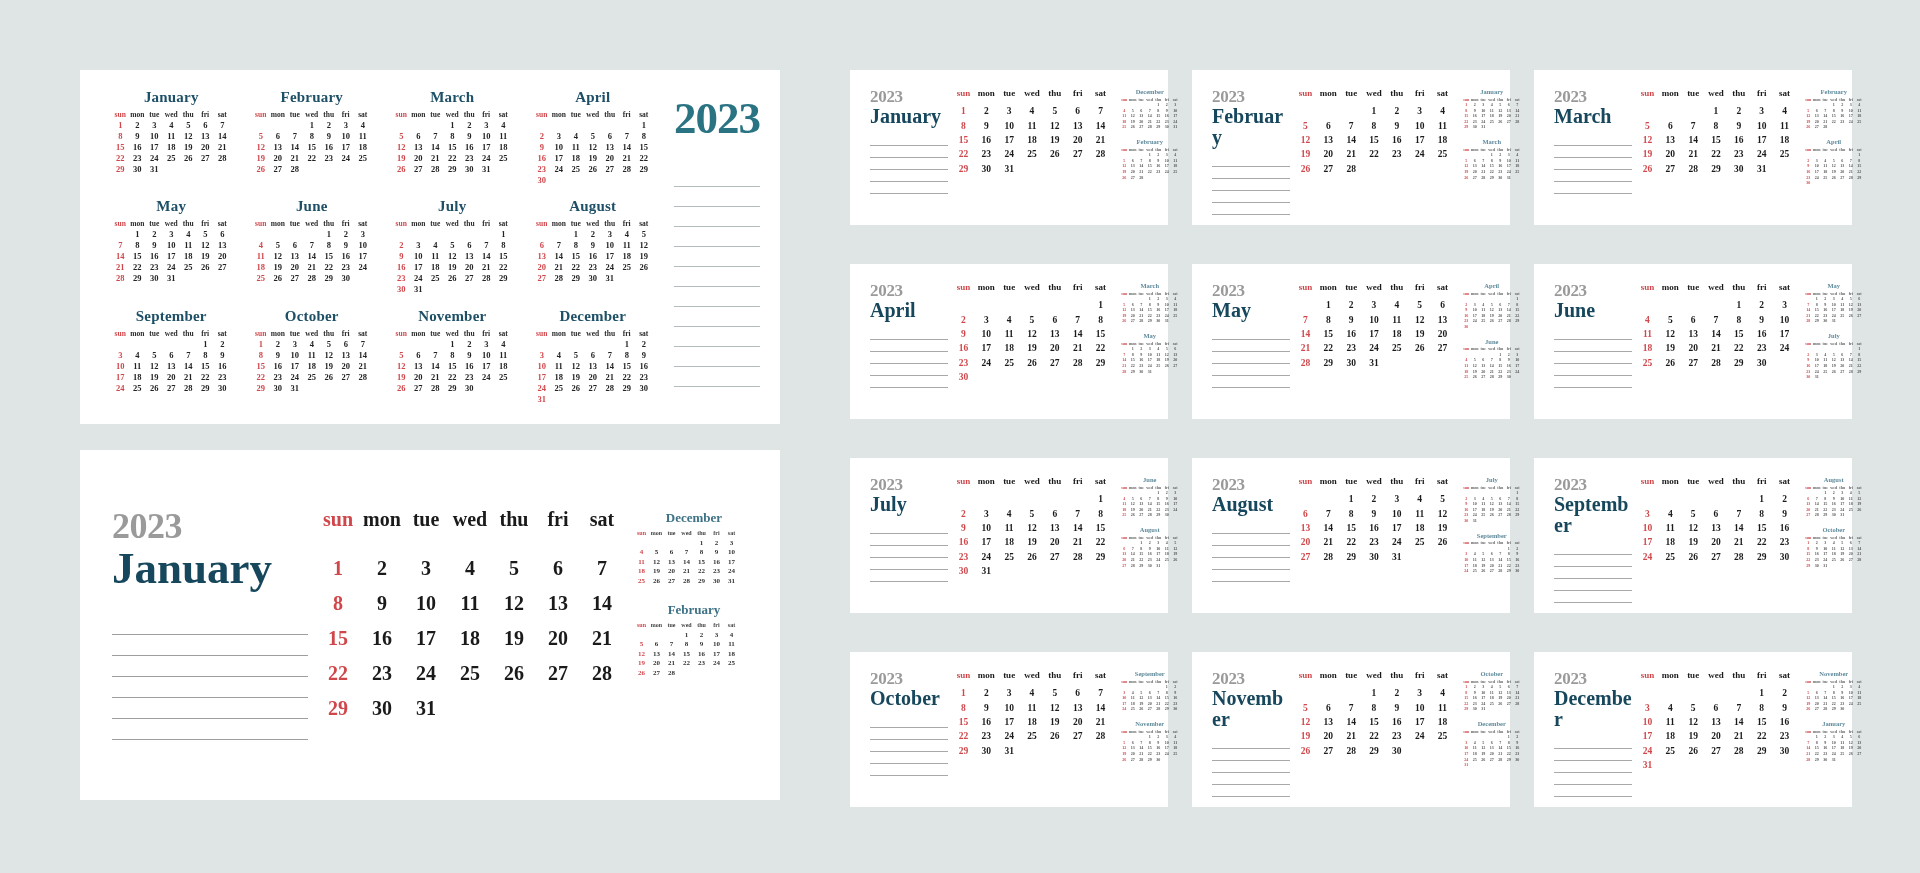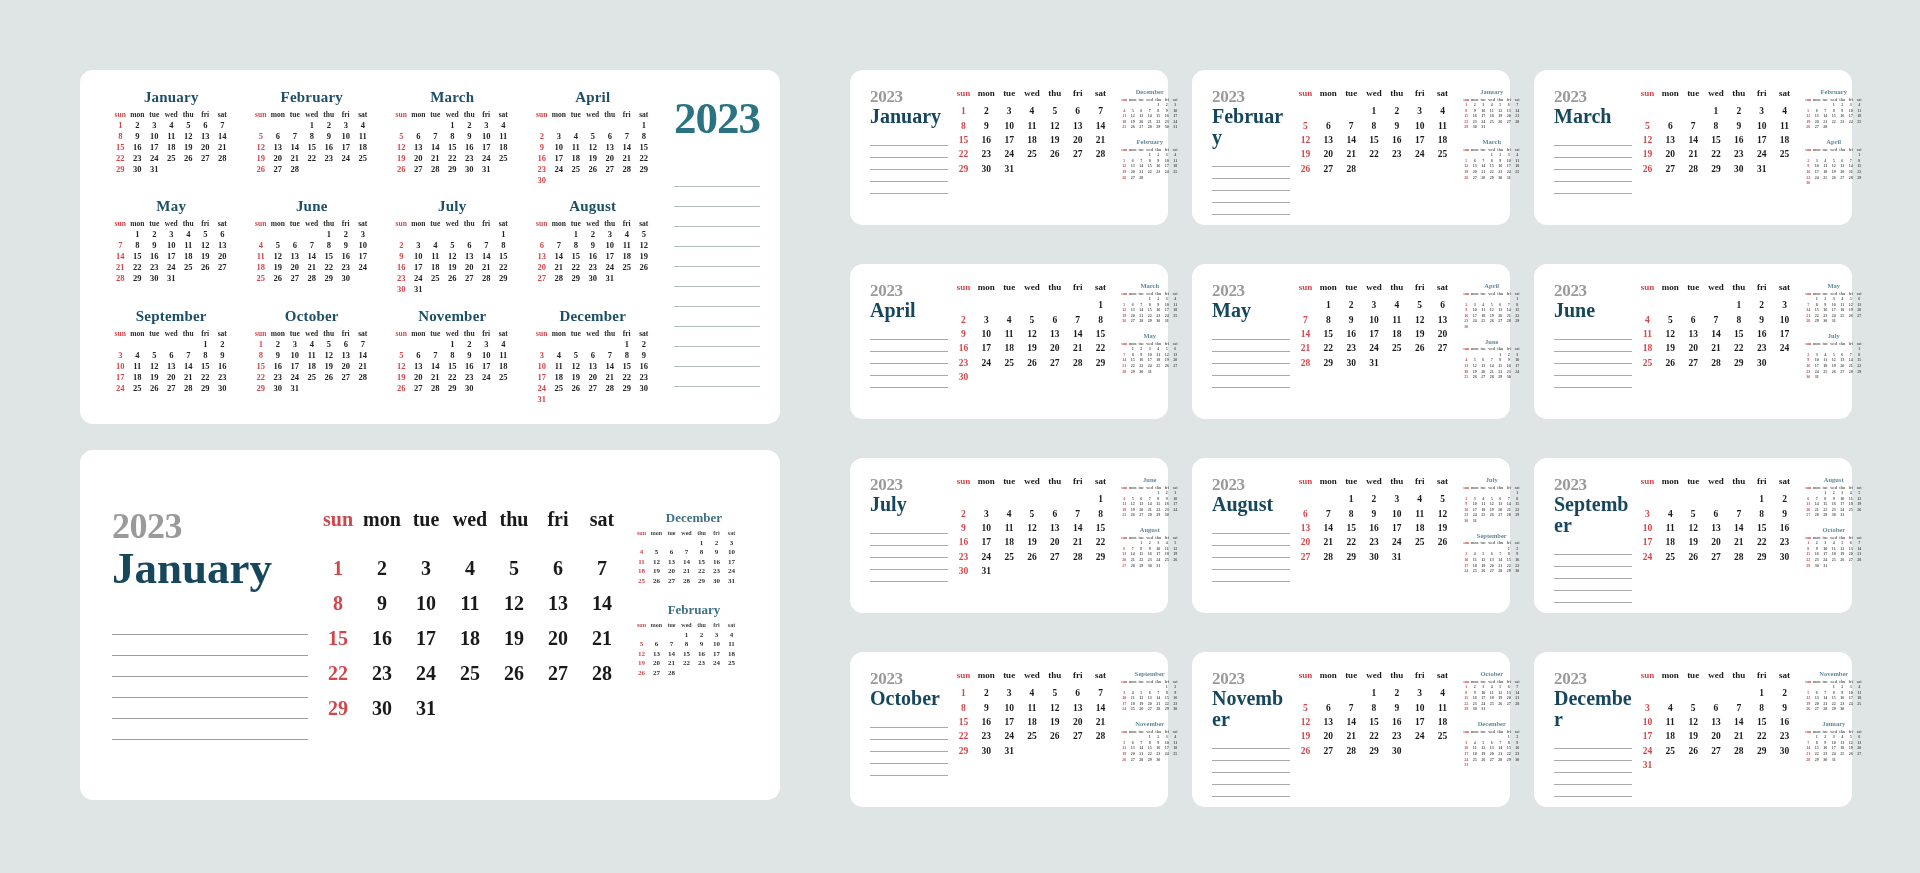--- a/index.html
+++ b/index.html
@@ -5,21 +5,21 @@
   html,body{margin:0;padding:0;}
   body{
     width:1920px;height:873px;
     background:#dfe4e4;
     font-family:"Liberation Serif", serif;
     overflow:hidden;
   }
   .stage{position:relative;width:1920px;height:873px;}
 
   
-  .card{position:absolute;background:#ffffff;box-sizing:border-box;border-radius:13px;}
+  .card{position:absolute;background:#ffffff;box-sizing:border-box;}
 
   
   #year-overview{left:80px;top:70px;width:700px;height:354px;padding:20px 24px 10px 24px;display:flex;}
   #year-overview .months-grid{
     flex:0 0 556px;display:grid;grid-template-columns:repeat(4,1fr);
     grid-template-rows:repeat(3,1fr);column-gap:6px;row-gap:4px;
   }
   .ov-month{display:flex;flex-direction:column;align-items:center;}
   .ov-month-name{
     font-size:15px;font-weight:bold;color:#1d4f66;letter-spacing:.2px;

